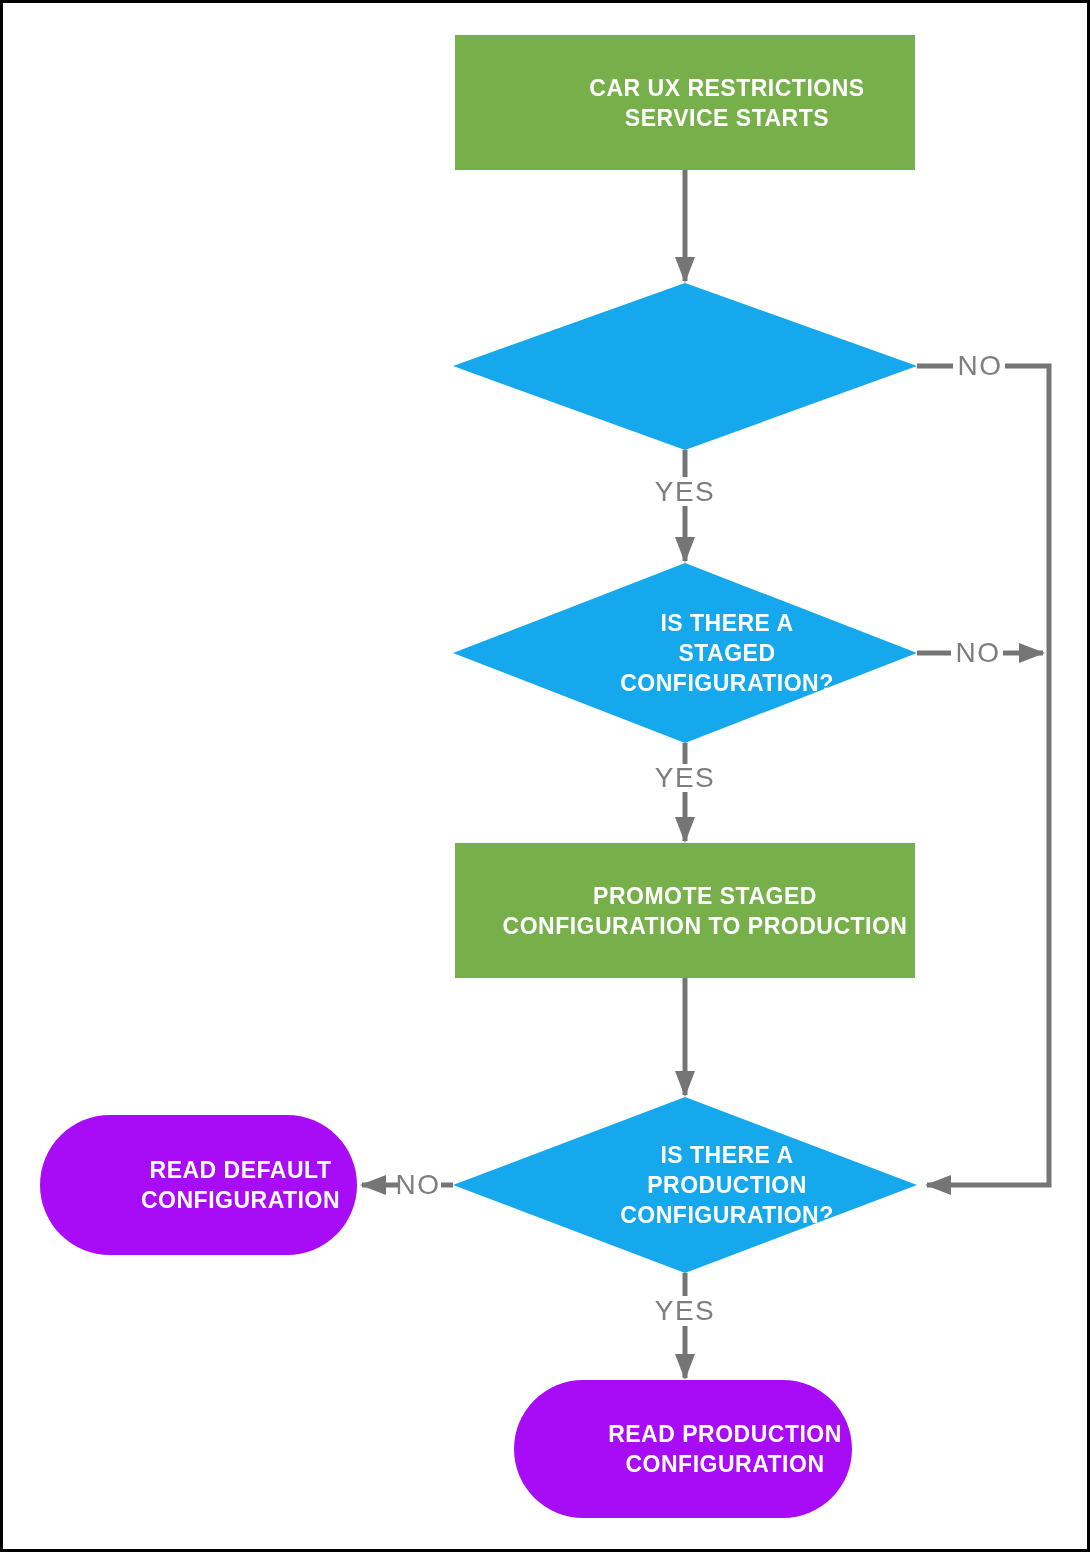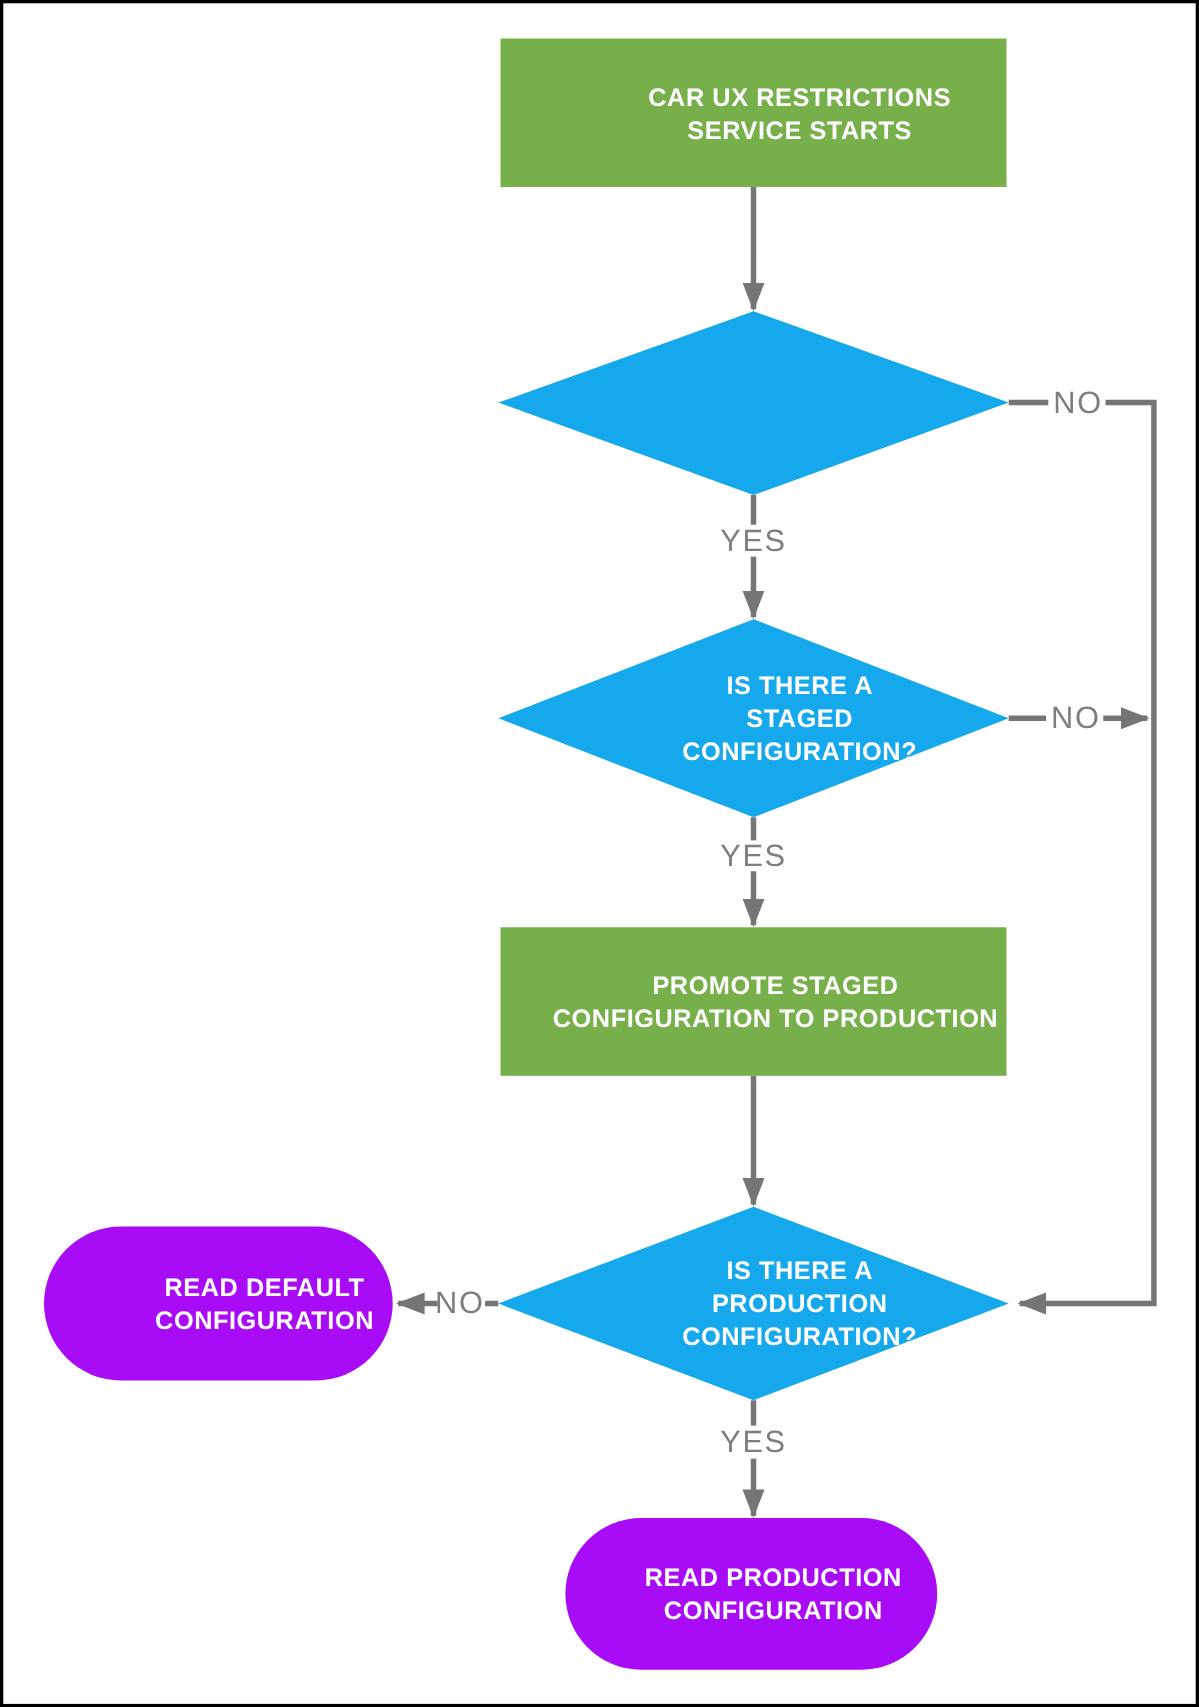--- a/index.html
+++ b/index.html
@@ -95,21 +95,21 @@
   <div class="node-label" style="left:450px; top:560px; width:464px; height:180px;">IS THERE A
 STAGED
 CONFIGURATION?</div>
   <div class="node-label" style="left:430px; top:840px; width:460px; height:135px;">PROMOTE STAGED
 CONFIGURATION TO PRODUCTION</div>
   <div class="node-label" style="left:450px; top:1094px; width:464px; height:176px;">IS THERE A
 PRODUCTION
 CONFIGURATION?</div>
   <div class="node-label" style="left:37px;  top:1112px; width:317px; height:140px;">READ DEFAULT
 CONFIGURATION</div>
-  <div class="node-label" style="left:489px; top:1377px; width:338px; height:138px;">READ PRODUCTION
+  <div class="node-label" style="left:511px; top:1377px; width:338px; height:138px;">READ PRODUCTION
 CONFIGURATION</div>
 
   <div class="edge-label" style="left:947px; top:348px;  width:60px; height:30px;">NO</div>
   <div class="edge-label" style="left:652px; top:475px;  width:60px; height:28px;">YES</div>
   <div class="edge-label" style="left:945px; top:635px;  width:60px; height:30px;">NO</div>
   <div class="edge-label" style="left:652px; top:761px;  width:60px; height:28px;">YES</div>
   <div class="edge-label" style="left:388px; top:1167px; width:54px; height:30px;">NO</div>
   <div class="edge-label" style="left:652px; top:1294px; width:60px; height:28px;">YES</div>
 
 </div>

